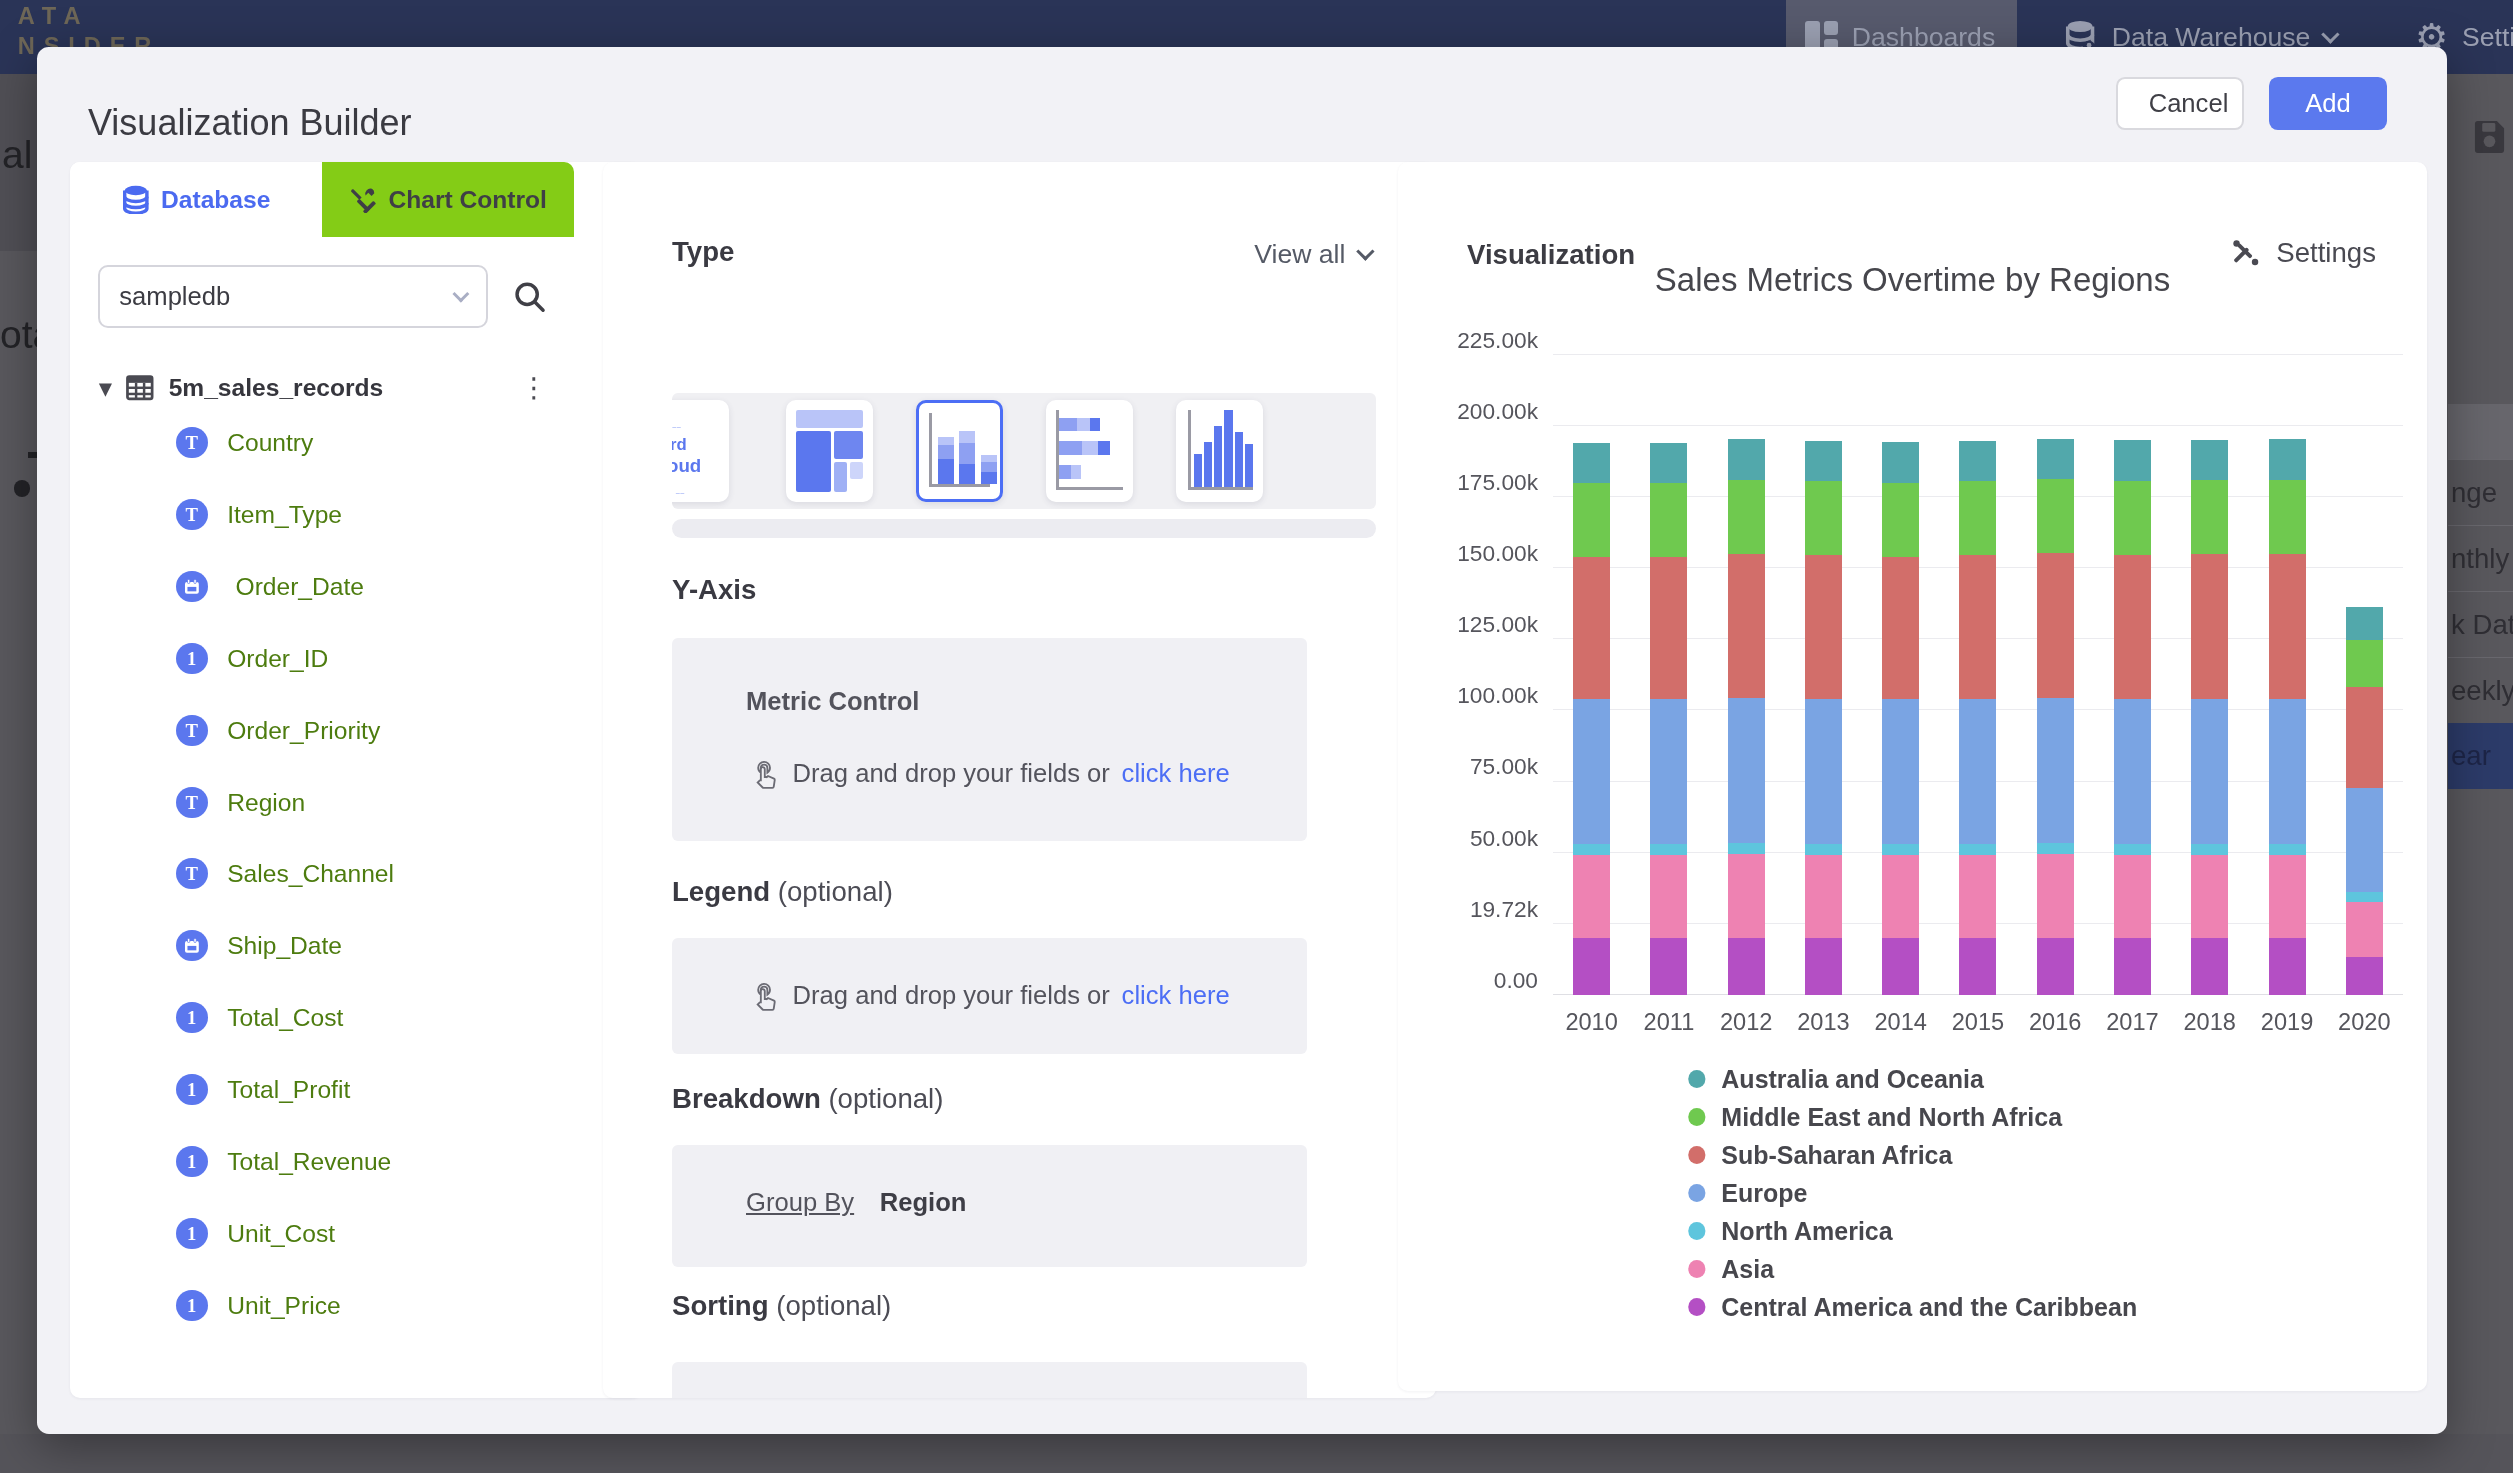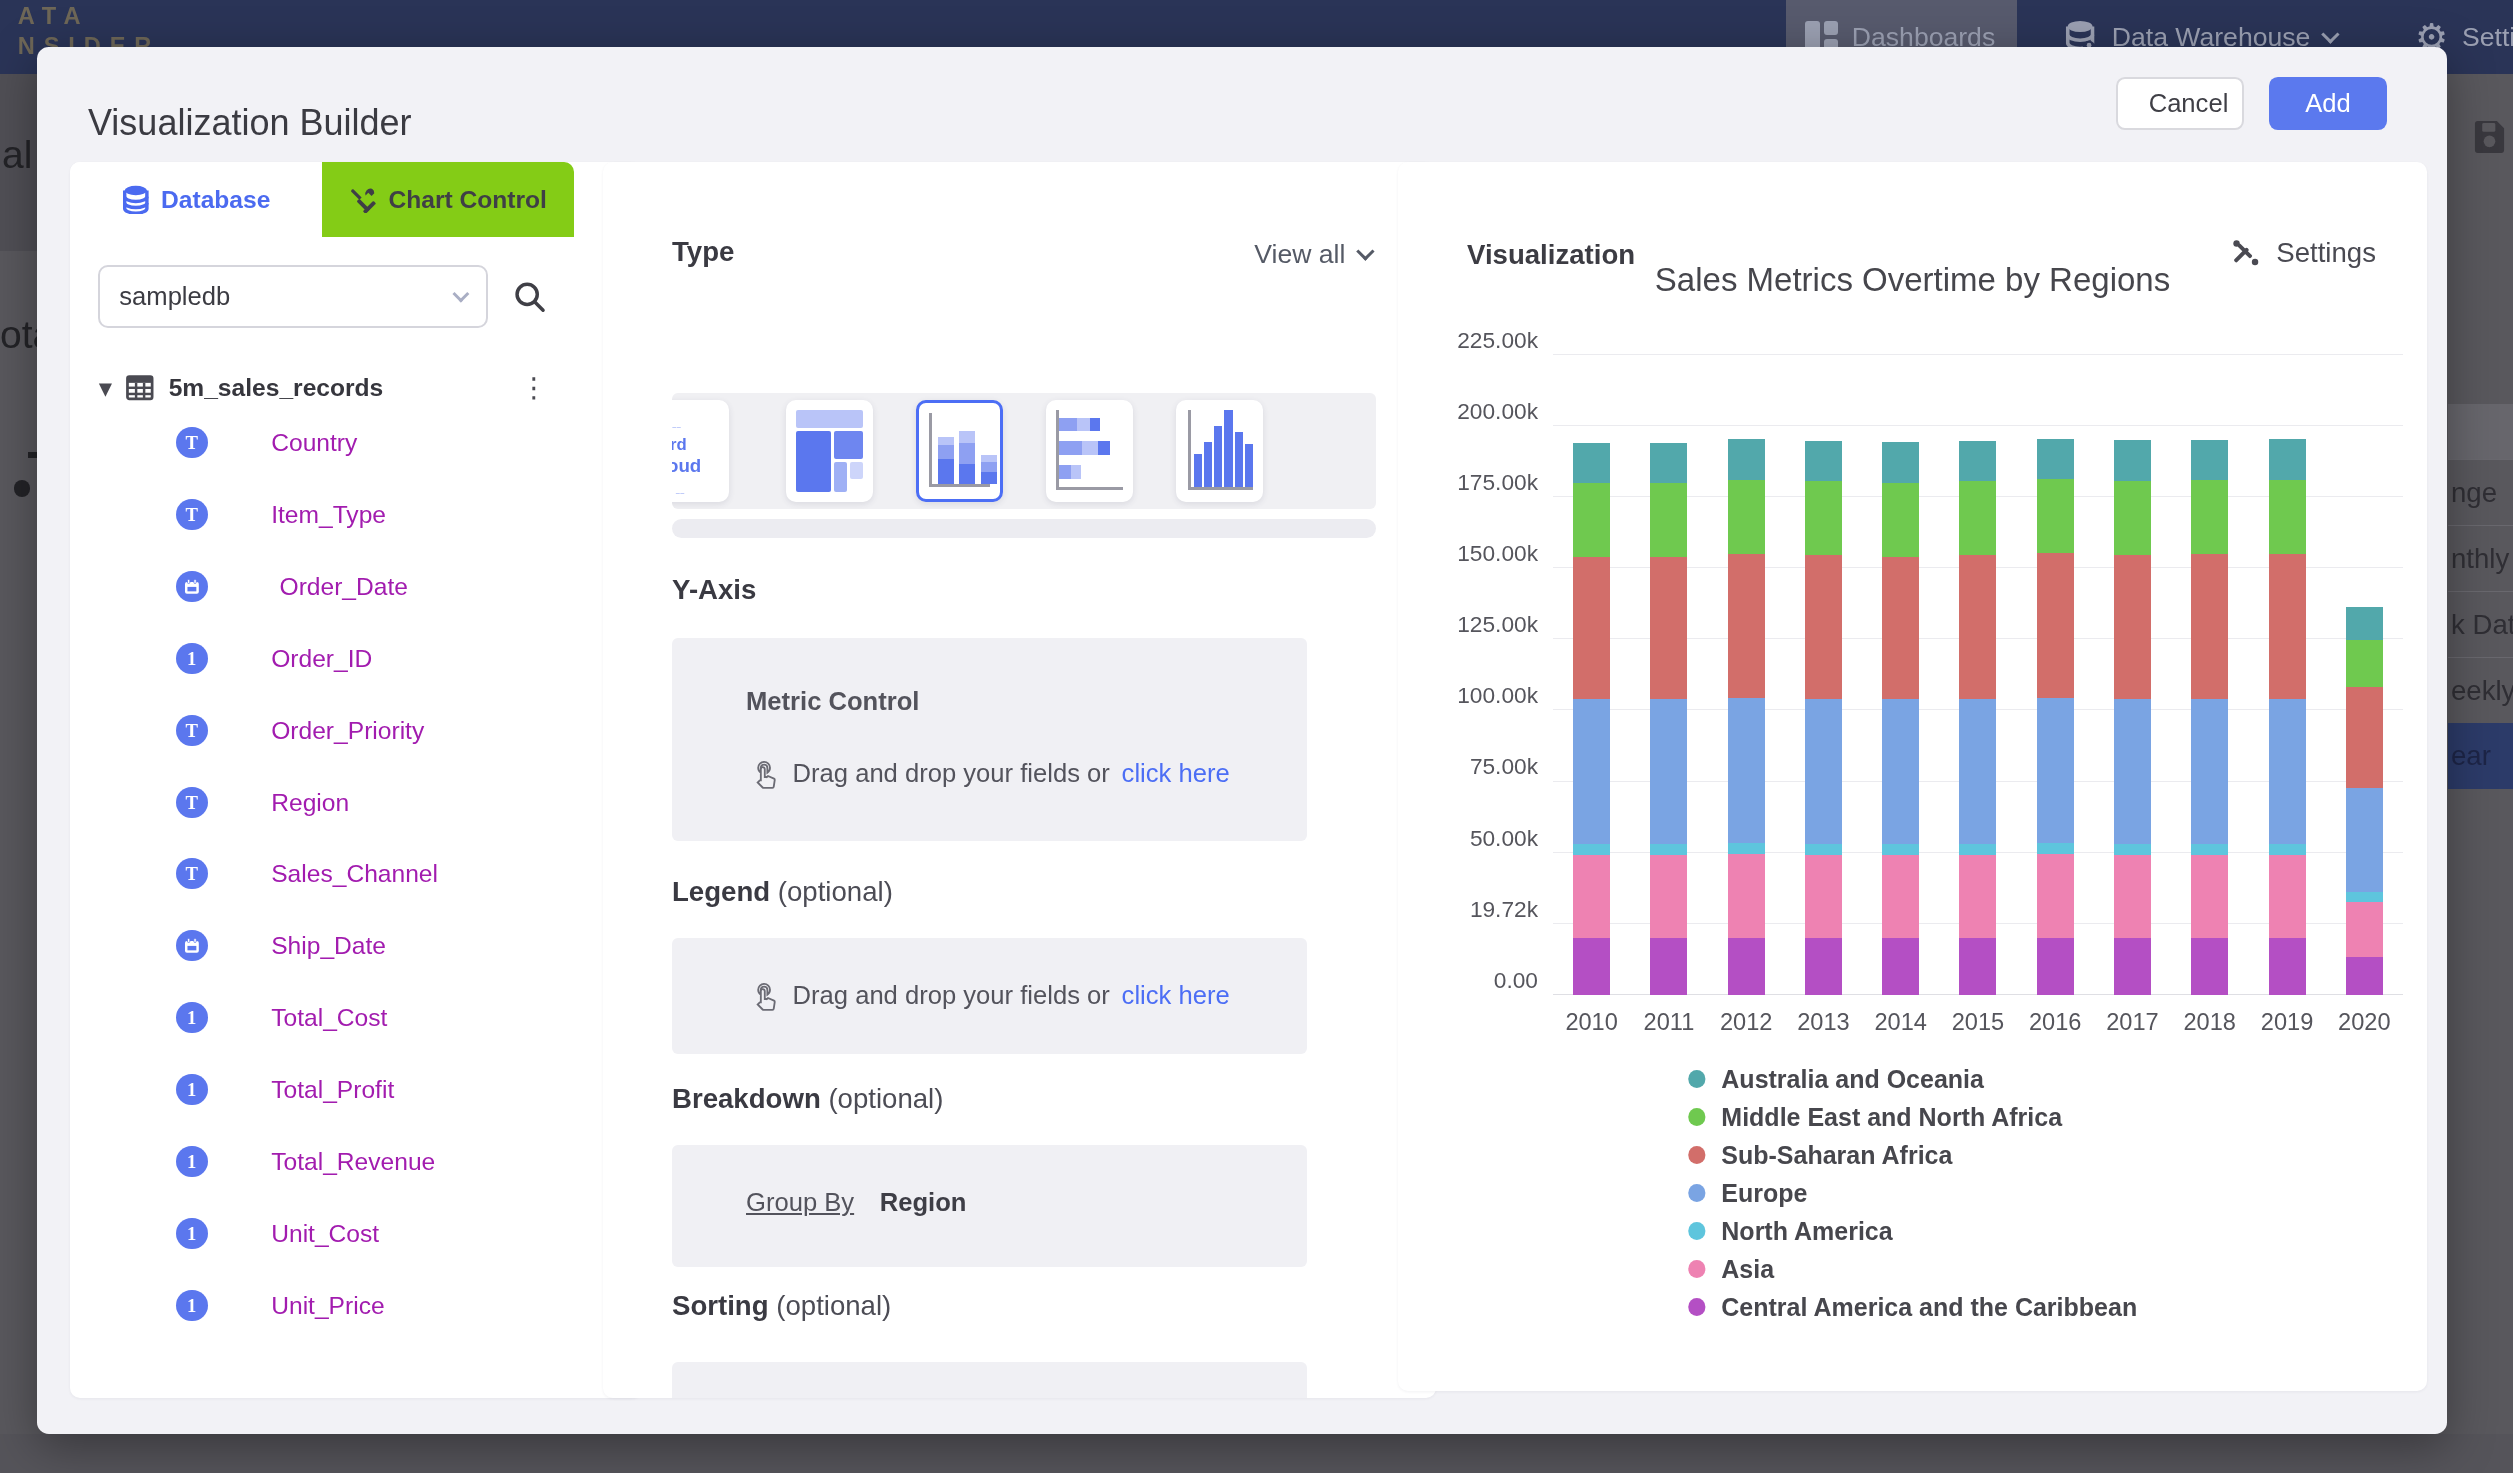--- a/index.html
+++ b/index.html
@@ -53,21 +53,21 @@
   .search-row { position:absolute; left:27.6px; top:103px; width:449px; height:63px; display:flex; align-items:center; }
   .db-select { width:394px; height:63px; border:2px solid #d5d5dc; border-radius:9.9px; background:#fff; display:flex; align-items:center; font-size:25.6px; color:#3c3c43; padding:0 19.7px; justify-content:space-between; }
   .db-select .chev { border-color:#a9aec4; width:11.8px; height:11.8px; }
   .search-glass { margin-left:23.6px; }
   .tree-row { position:absolute; left:29.6px; top:209px; width:448px; display:flex; align-items:center; gap:13.8px; font-size:24.6px; font-weight:700; color:#36363d; }
   .caret { font-size:23.6px; color:#4a4a52; }
   .kebab { margin-left:auto; font-size:27.6px; color:#4a4a52; font-weight:400; letter-spacing:0; }
   .fields { position:absolute; left:0; top:264px; width:504px; }
   .field-row { position:absolute; left:106px; display:flex; align-items:center; gap:19.7px; height:33px; }
   .ficon { width:31.5px; height:31.5px; border-radius:50%; background:#5b77ee; color:#fff; display:flex; align-items:center; justify-content:center; font-size:18.7px; font-weight:700; font-family:"Liberation Serif", serif; flex:none; }
-  .flabel { font-size:24.6px; color:#a21caf;margin-left:44px; }
+  .flabel { font-size:24.6px; color:#4d7c0f; }
 
   
   .sec-heading { position:absolute; left:69px; font-size:27.6px; font-weight:700; color:#3a3a42; }
   .sec-heading .opt { font-weight:400; color:#4c4c55; }
   .view-all { position:absolute; right:64px; top:77px; display:flex; align-items:center; gap:13.8px; font-size:26.6px; color:#555a66; }
   .thumb-strip { position:absolute; left:69px; top:231px; width:704px; height:116px; background:#f0f0f3; border-radius:5.9px; overflow:hidden; }
   .thumb { position:absolute; top:6.9px; width:87px; height:102px; background:#ffffff; border-radius:9.9px; box-shadow:0 2px 5.9px rgba(60,60,90,.12); overflow:hidden; }
   .thumb.selected { border:3px solid #4c6ef5; }
   .hscroll { position:absolute; left:69px; top:357px; width:704px; height:18.7px; background:#ececf1; border-radius:9.9px; }
   .graybox { position:absolute; left:69px; width:635px; background:#f0f0f4; border-radius:5.9px; }

